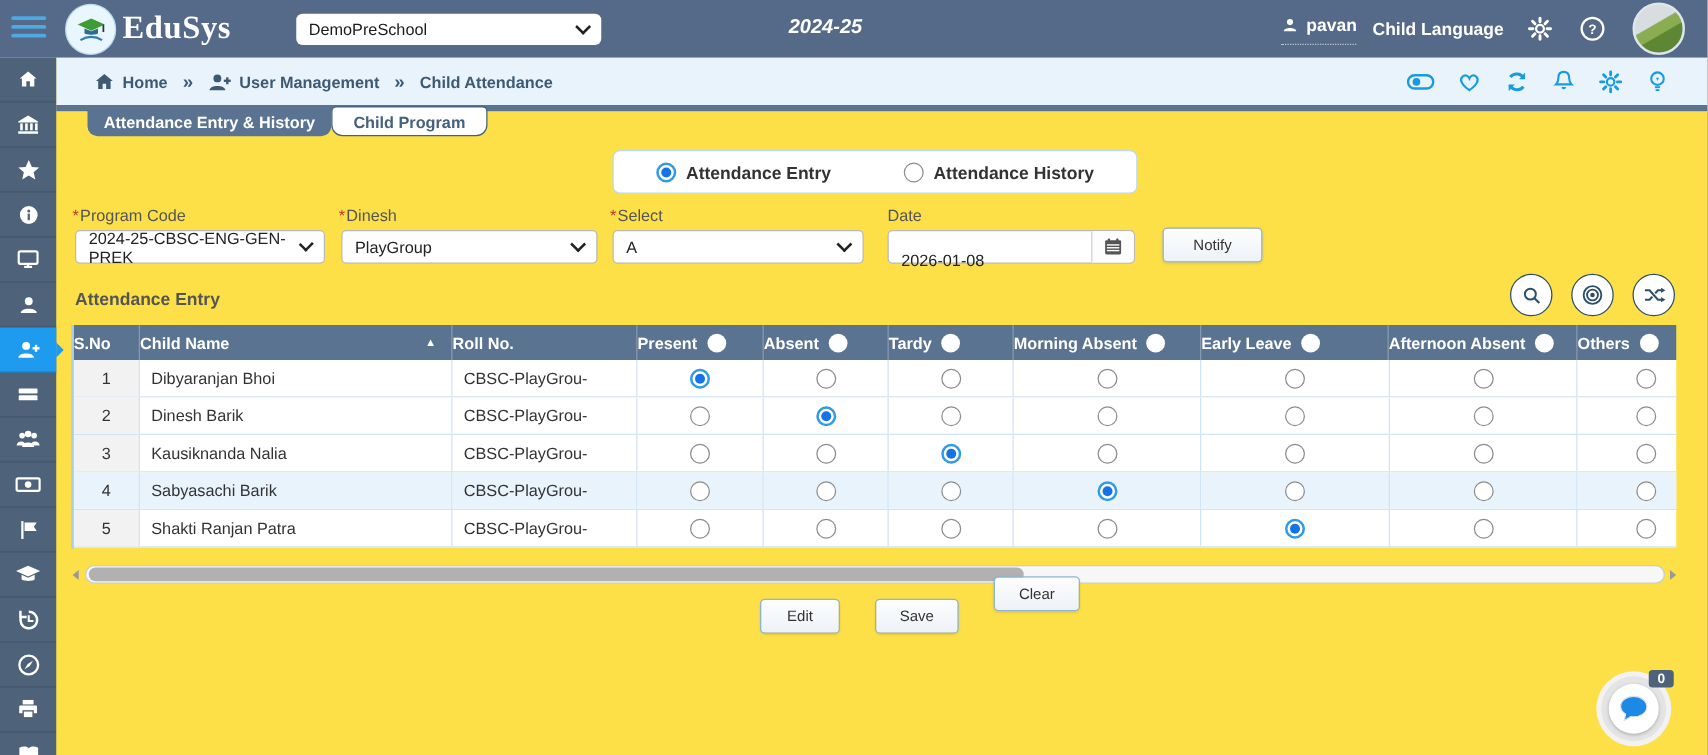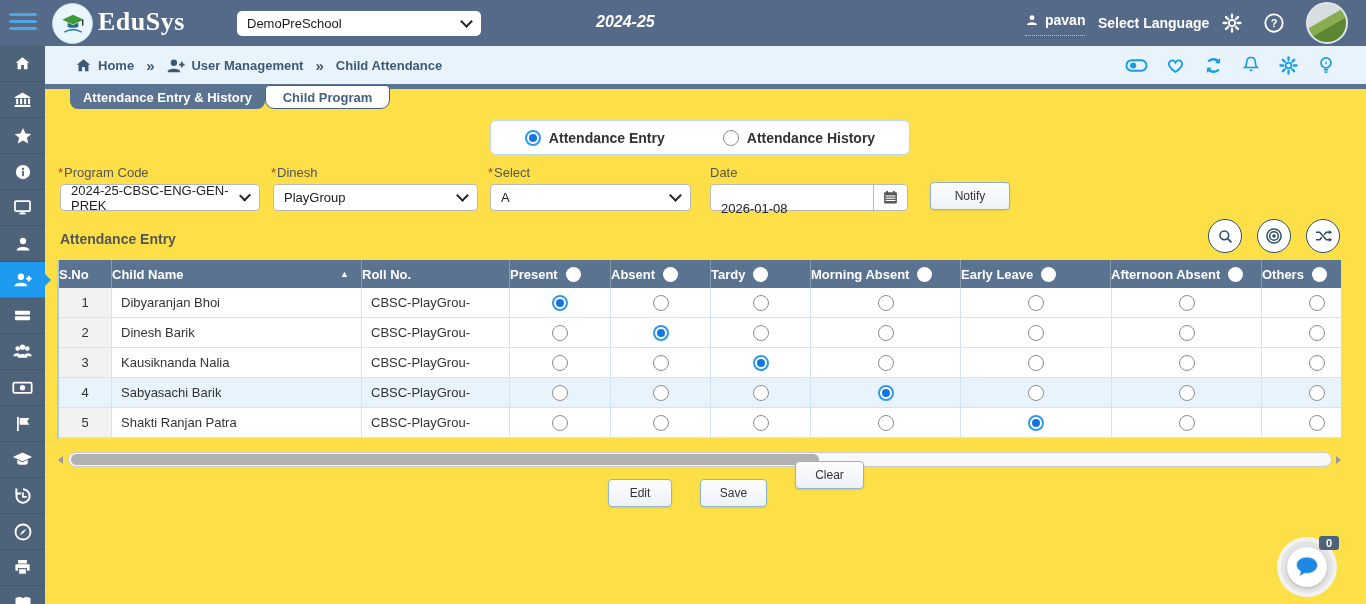--- a/index.html
+++ b/index.html
@@ -13,21 +13,21 @@
   .burger i{display:block;height:3px;background:#4fa8e0;border-radius:2px;margin-bottom:4px;}
   .logo-circle{position:absolute;left:52px;top:3px;width:39px;height:39px;border-radius:50%;
     background:#eaf6fd;border:1px solid #b7d9ec;display:flex;align-items:center;justify-content:center;}
   .brand{position:absolute;left:98px;top:7px;color:#fff;font-family:"Liberation Serif",serif;
     font-weight:bold;font-size:26px;letter-spacing:.5px;}
   .school-select{position:absolute;left:237px;top:11px;width:244px;height:25px;background:#fff;
     border-radius:5px;display:flex;align-items:center;justify-content:space-between;padding:0 10px;
     font-size:13px;color:#1a1a1a;cursor:pointer;box-sizing:border-box;}
   .chev{width:7px;height:7px;border-right:2px solid #222;border-bottom:2px solid #222;
     transform:rotate(45deg);margin-top:-4px;}
-  .year{position:absolute;left:596px;top:13px;color:#fff;font-weight:bold;font-style:italic;font-size:16px;}
+  .year{position:absolute;left:631px;top:13px;color:#fff;font-weight:bold;font-style:italic;font-size:16px;}
   .user-chip{position:absolute;left:1025px;top:12px;color:#fff;display:flex;gap:6px;align-items:center;
     font-weight:bold;font-size:14px;border-bottom:1px dotted #b9c6d6;padding-bottom:7px;cursor:pointer;}
   .lang{position:absolute;left:1098px;top:15px;color:#fff;font-weight:bold;font-size:14px;cursor:pointer;}
   .top-ic{position:absolute;top:12px;color:#fff;cursor:pointer;}
   .avatar{position:absolute;left:1306px;top:2px;width:42px;height:42px;border-radius:50%;cursor:pointer;
     border:2px solid #dfe5ea;background:linear-gradient(150deg,#d8dde0 40%,#8aad52 42%,#8aad52 58%,#5d8733 60%);box-sizing:border-box;}
 
   
   .sidebar{position:absolute;left:0;top:46px;width:45px;height:558px;background:#4e6379;z-index:5;}
   .sb-item{position:relative;height:36px;display:flex;align-items:center;justify-content:center;
@@ -158,21 +158,21 @@
     <div class="year">2024-25</div>
     <div class="user-chip">
       <span>
         <svg viewBox="0 0 24 24" width="14" height="14">
             <circle cx="12" cy="8" r="4.2" fill="#fff"></circle>
             <path d="M3.5 20.5c0-6 17-6 17 0Z" fill="#fff"></path>
           </svg>
       </span>
       <span>pavan</span>
     </div>
-    <div class="lang">Select Language</div>
+    <div class="lang">Child Language</div>
     <div class="top-ic" style="left:1221px">
       <svg viewBox="0 0 24 24" width="22" height="22">
           <circle cx="12" cy="12" r="3.4" fill="none" stroke="currentColor" stroke-width="2"></circle>
           <g stroke="currentColor" stroke-width="2.6" stroke-linecap="round">
             <path d="M12 2.8v3M12 18.2v3M2.8 12h3M18.2 12h3M5.5 5.5l2.1 2.1M16.4 16.4l2.1 2.1M18.5 5.5l-2.1 2.1M7.6 16.4l-2.1 2.1"></path>
           </g>
         </svg>
     </div>
     <div class="top-ic" style="left:1263px">
       <svg viewBox="0 0 24 24" width="22" height="22">

